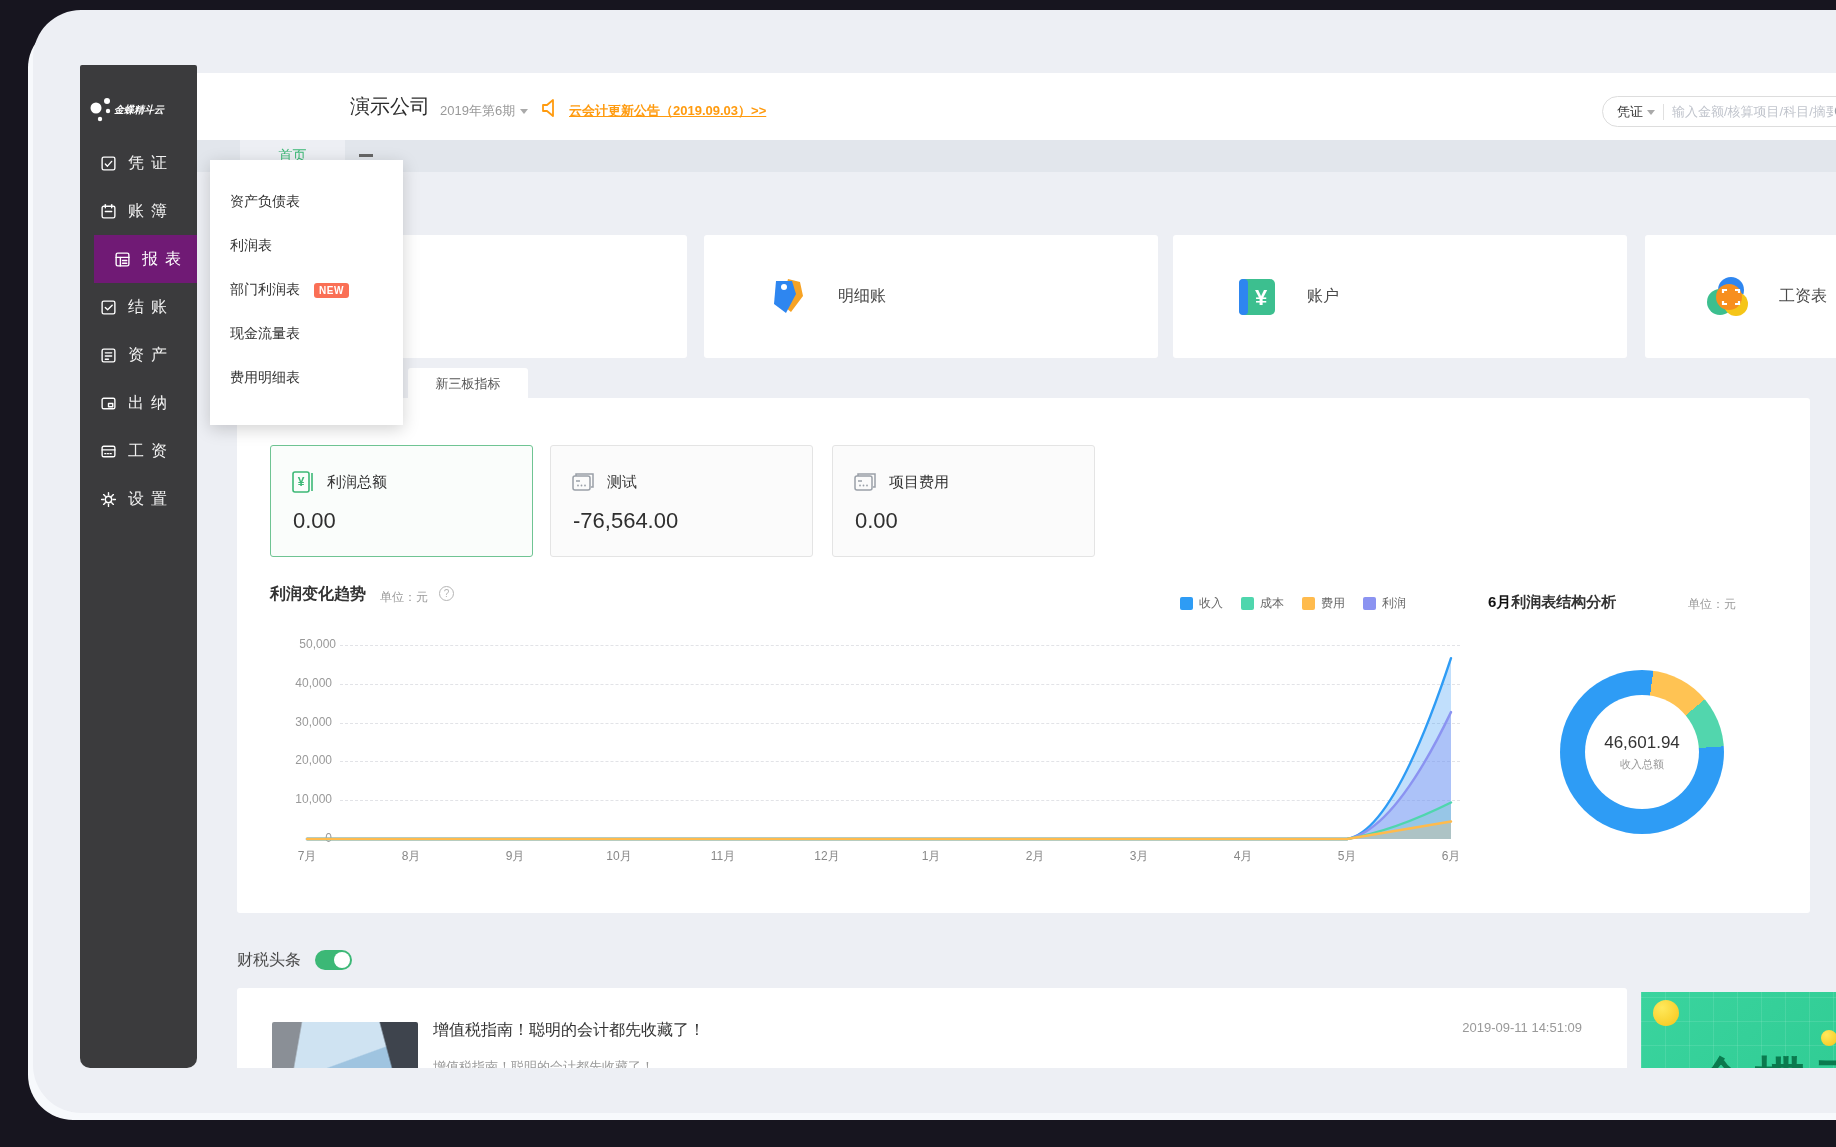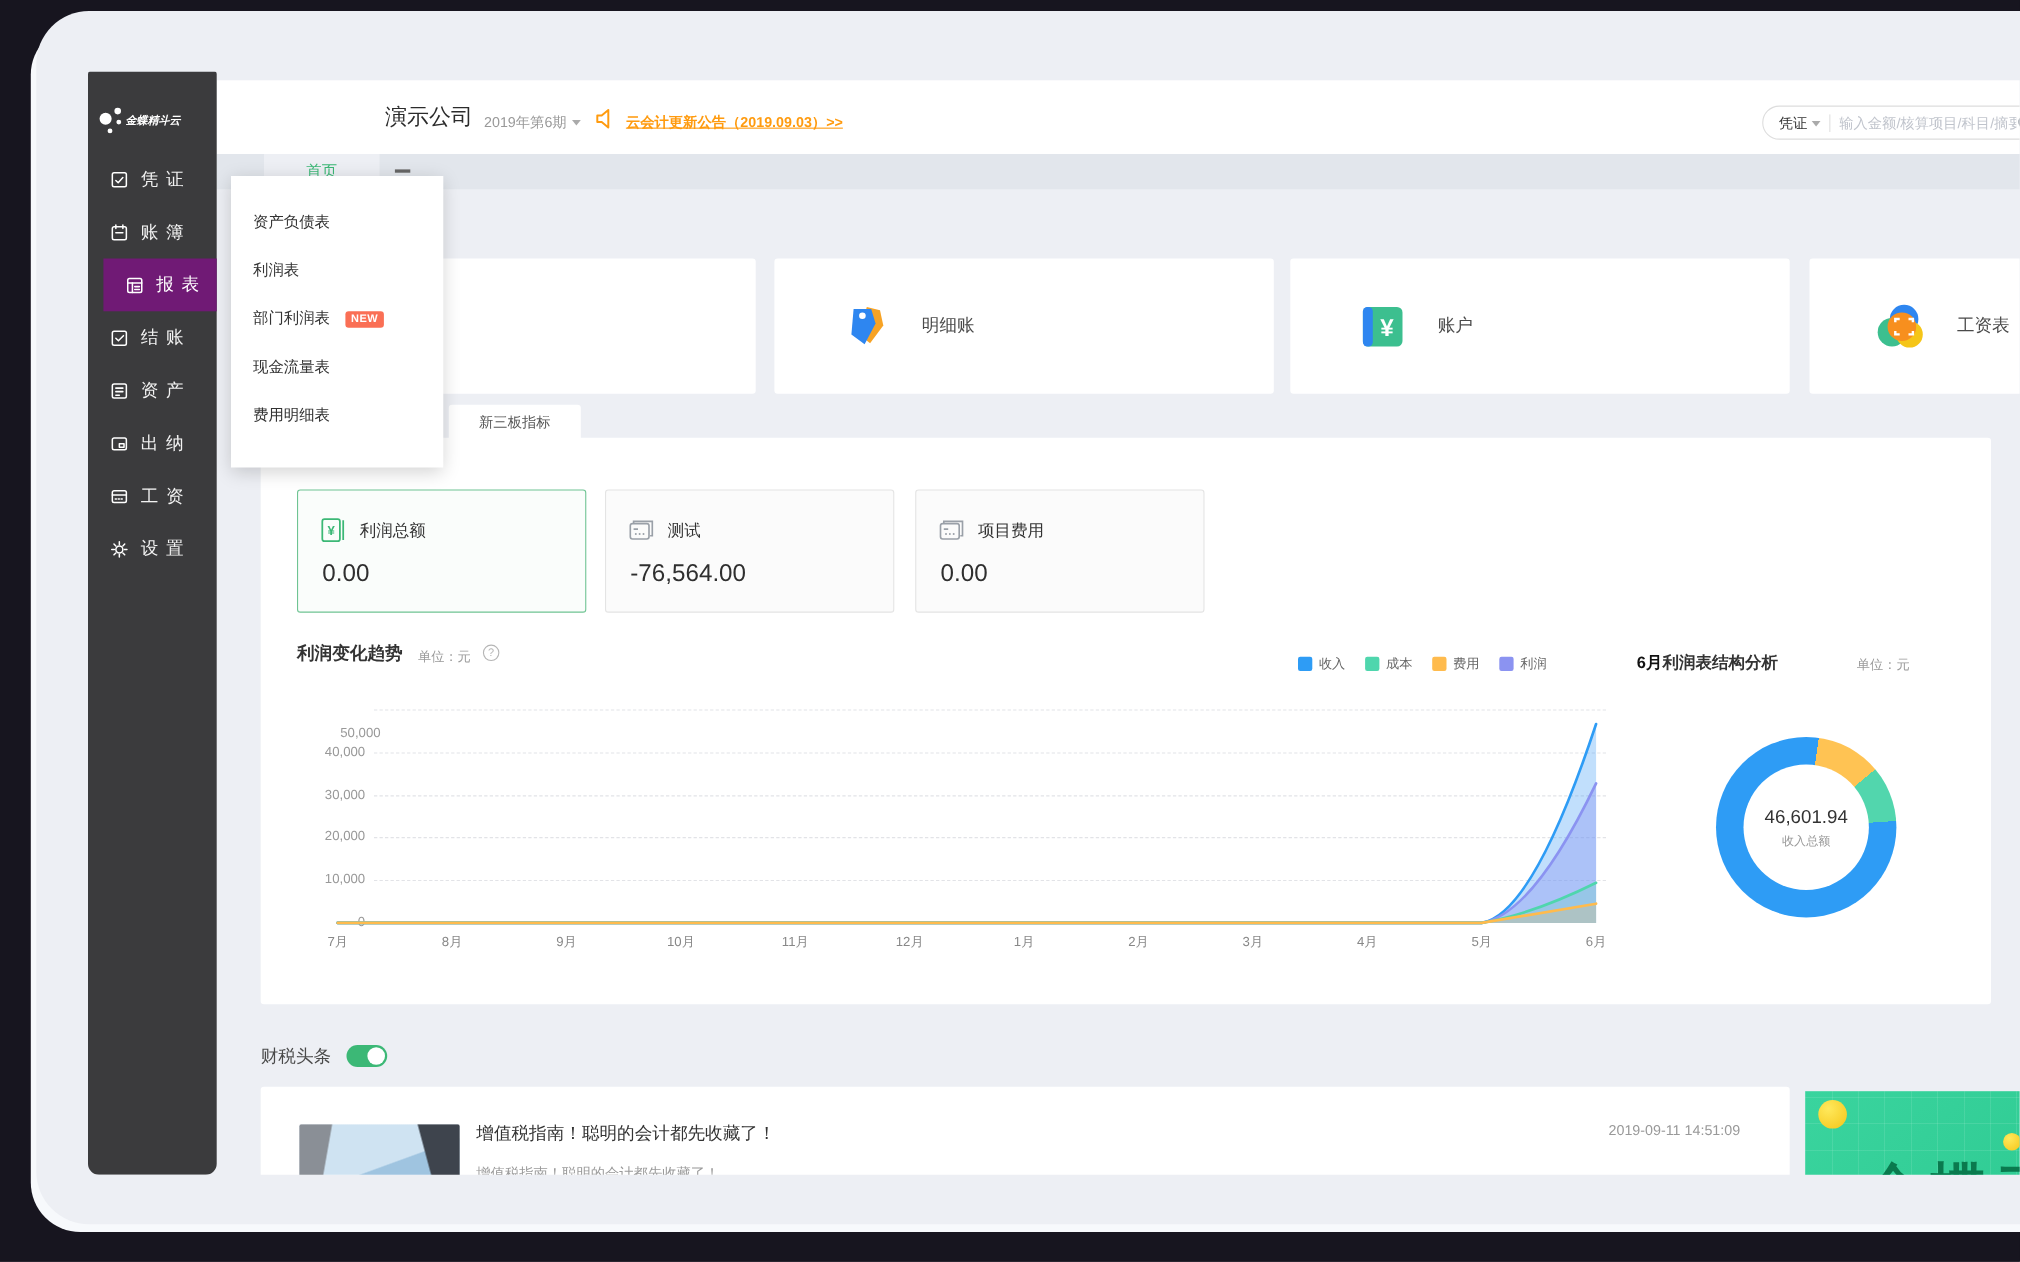--- a/index.html
+++ b/index.html
@@ -254,21 +254,21 @@
         <span class="tl-sq" style="background:#ffbb4d"></span>
         <span>费用</span>
       </span>
       <span class="tl-item">
         <span class="tl-sq" style="background:#8b93f1"></span>
         <span>利润</span>
       </span>
     </div>
   <div id="trend-grid">
       <div class="gridline" style="top: 580px;"></div>
-      <div class="ytick" style="left: 196px; top: 572px; margin-top: 22px;">50,000</div>
+      <div class="ytick" style="left: 186px; top: 572px;">50,000</div>
       <div class="gridline" style="top: 618.8px;"></div>
       <div class="ytick" style="left: 182px; top: 610.8px;">40,000</div>
       <div class="gridline" style="top: 657.6px;"></div>
       <div class="ytick" style="left: 182px; top: 649.6px;">30,000</div>
       <div class="gridline" style="top: 696.4px;"></div>
       <div class="ytick" style="left: 182px; top: 688.4px;">20,000</div>
       <div class="gridline" style="top: 735.2px;"></div>
       <div class="ytick" style="left: 182px; top: 727.2px;">10,000</div>
       <div class="ytick" style="left: 182px; top: 766px;">0</div>
       <div class="xtick" style="left: 205px;">7月</div>

